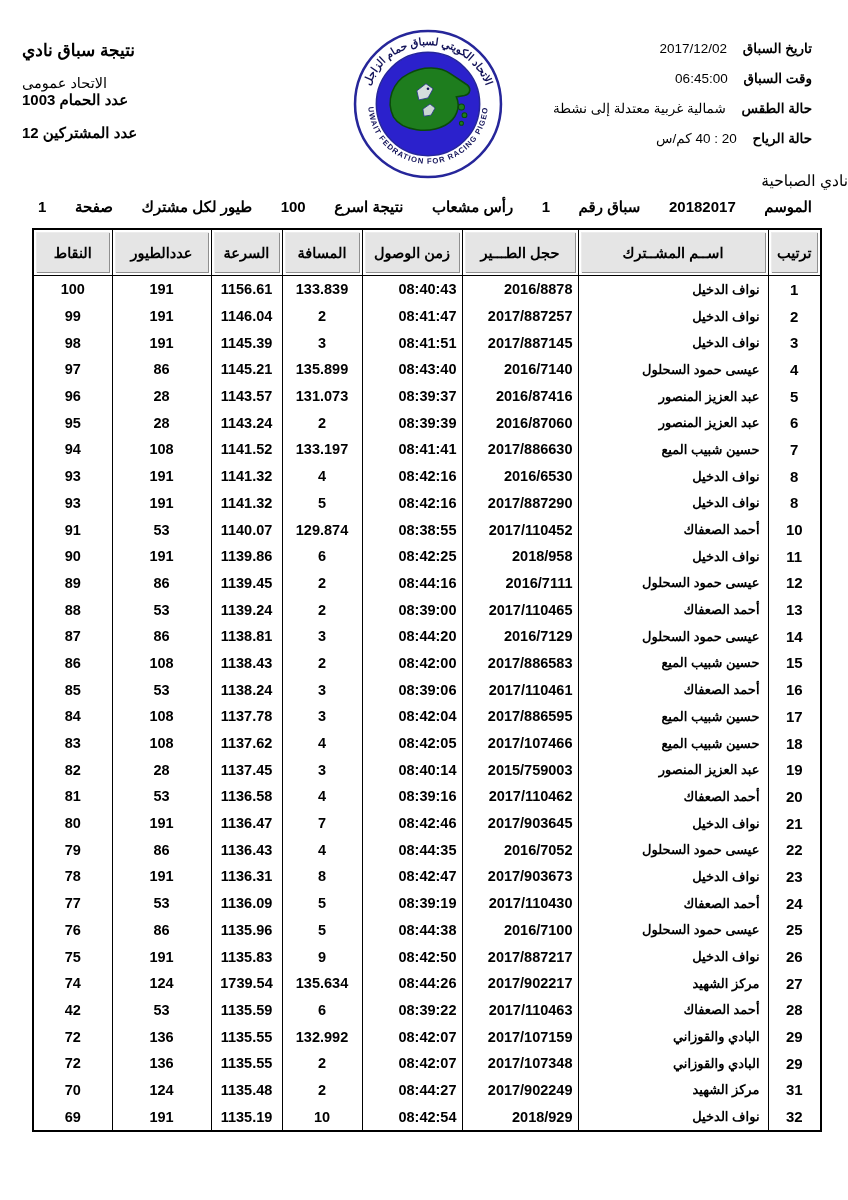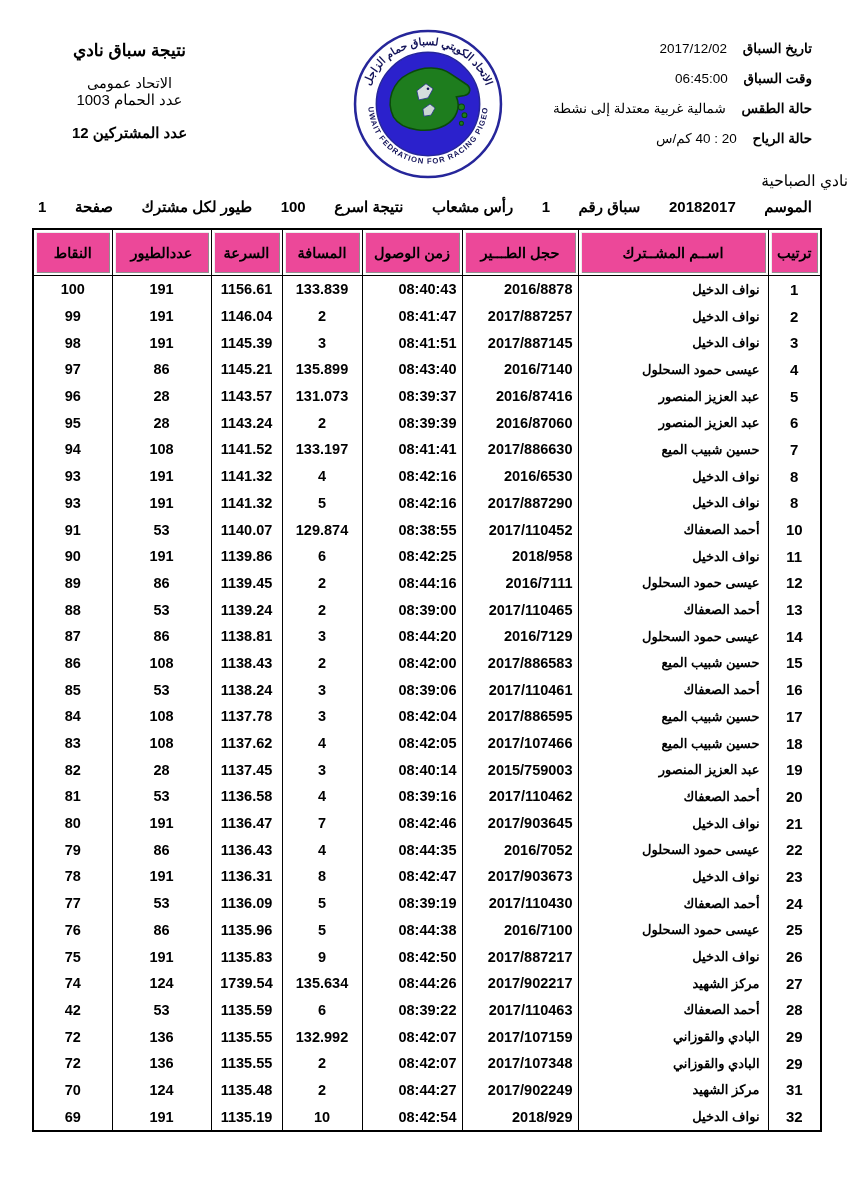--- a/index.html
+++ b/index.html
@@ -7,47 +7,47 @@
     width:848px;height:1200px;background:#ffffff;color:#000;
     font-family:"Liberation Sans", sans-serif;position:relative;overflow:hidden;
   }
   
   .hdr-right{
     position:absolute;top:34px;right:36px;direction:rtl;text-align:right;
     font-size:13.5px;line-height:30px;white-space:nowrap;
   }
   .hdr-right .lbl{font-weight:bold;margin-left:12px;}
   .hdr-left{
-    position:absolute;top:40px;left:22px;width:215px;direction:rtl;text-align:center;
+    position:absolute;top:40px;left:22px;width:215px;direction:rtl;text-align:left;
     white-space:nowrap;
   }
   .hdr-left .l1{font-size:17px;font-weight:bold;margin-bottom:14px;}
   .hdr-left .l2{font-size:14.5px;}
-  .hdr-left .l3{font-size:15px;font-weight:normal;margin-bottom:15px;}
+  .hdr-left .l3{font-size:15px;font-weight:bold;margin-bottom:15px;}
   .hdr-left .l4{font-size:15px;font-weight:bold;}
   .logo{position:absolute;left:352px;top:28px;width:152px;height:152px;}
   
   .club{
     position:absolute;top:172px;left:0;width:100%;text-align:right;
     font-weight:normal;font-size:15.5px;direction:rtl;
   }
   .season{
     position:absolute;top:198px;right:36px;left:38px;direction:rtl;
     display:flex;justify-content:space-between;align-items:baseline;
     font-weight:bold;font-size:15px;white-space:nowrap;
   }
   
   .tablewrap{position:absolute;top:228px;right:26px;}
   table{
     border-collapse:collapse;table-layout:fixed;direction:rtl;
     border:2px solid #000;width:788px;
   }
   th{border:1px solid #000;height:41px;padding:2px;background:#fff;vertical-align:middle;}
   th .hd{
-    background:#ec4899;height:100%;display:flex;align-items:center;justify-content:center;
+    background:#e5e5e5;height:100%;display:flex;align-items:center;justify-content:center;
     font-weight:bold;font-size:14.5px;
     box-shadow:inset 1px 1px 0 #ececec, inset -1px -1px 0 #8f8f8f;
   }
   td{
     border-right:1px solid #000;border-left:1px solid #000;border-top:0;border-bottom:0;
     height:26.7px;padding:0;font-weight:bold;font-size:14.5px;text-align:center;
     white-space:nowrap;overflow:hidden;vertical-align:middle;
   }
   td.name{font-size:13px;text-align:right;padding-right:8px;}
   td.ltr{direction:ltr;text-align:right;padding-right:5px;}

